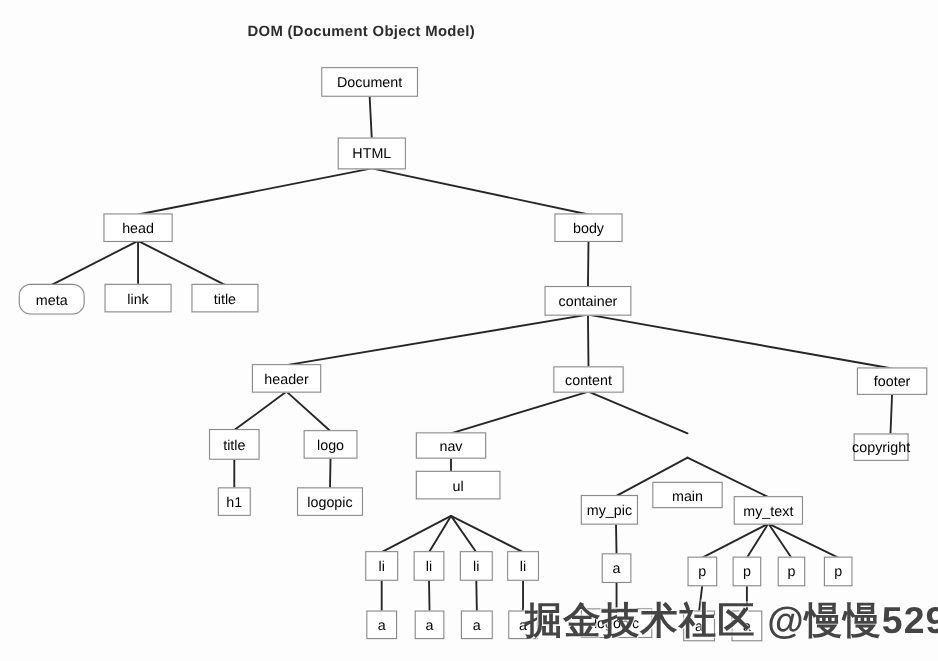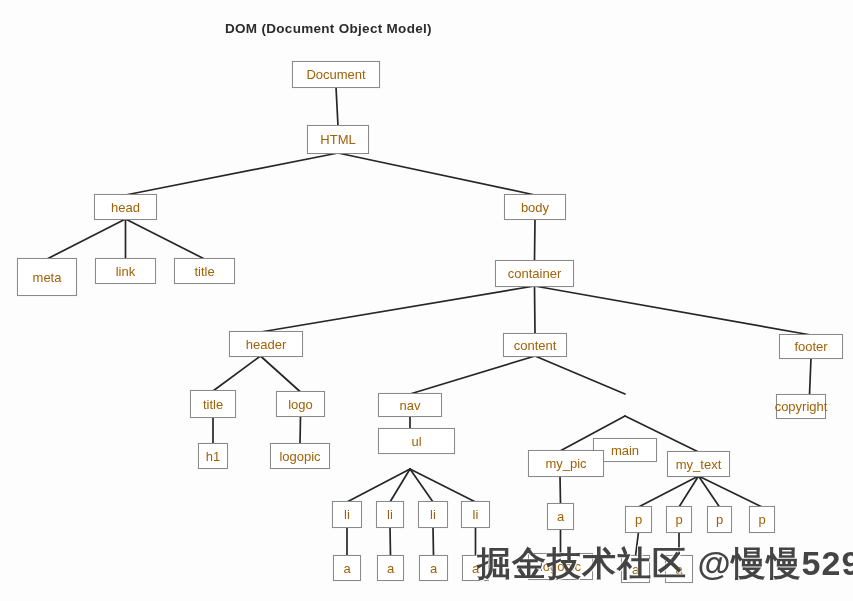--- a/index.html
+++ b/index.html
@@ -11,21 +11,21 @@
   .stage{position:relative;width:853px;height:601px;}
   .diagram-title{
     position:absolute;left:225px;top:21px;
     font-size:13.5px;font-weight:bold;letter-spacing:.3px;color:#2c2c2c;
   }
   #edges{position:absolute;left:0;top:0;width:853px;height:601px;}
   .node{
     position:absolute;box-sizing:border-box;
     border:1.3px solid #8a8a8a;background:#ffffff;
     display:flex;align-items:center;justify-content:center;
-    font-size:13px;color:#a16207;white-space:nowrap;
+    font-size:13px;color:#000000;white-space:nowrap;
     box-shadow:0 0 0 .5px rgba(0,0,0,0.04);
   }
   .wm-primary{
     position:absolute;left:477px;top:541px;z-index:5;
     font-size:34px;font-weight:bold;letter-spacing:1px;
     color:rgba(42,42,42,0.88);
     text-shadow:1px 1px 0 rgba(255,255,255,0.85), -1px -1px 0 rgba(255,255,255,0.55);
     white-space:nowrap;
   }
   .wm-secondary{
@@ -77,36 +77,36 @@
       <line x1="560.5" y1="529" x2="560.5" y2="554" stroke="#262626" stroke-width="1.7" stroke-linecap="round"></line>
       <line x1="638.5" y1="532" x2="635.5" y2="556" stroke="#262626" stroke-width="1.7" stroke-linecap="round"></line>
       <line x1="679" y1="532" x2="679" y2="556" stroke="#262626" stroke-width="1.7" stroke-linecap="round"></line>
     </svg>
 
   <div id="nodes">
       <div class="node" style="left: 292px; top: 61px; width: 88px; height: 27px;">Document</div>
       <div class="node" style="left: 307px; top: 125px; width: 62px; height: 29px;">HTML</div>
       <div class="node" style="left: 94px; top: 194px; width: 63px; height: 26px;">head</div>
       <div class="node" style="left: 504px; top: 194px; width: 62px; height: 26px;">body</div>
-      <div class="node" style="left: 17px; top: 258px; width: 60px; height: 38px;">meta</div>
+      <div class="node" style="left: 17px; top: 258px; width: 60px; height: 28px; border-radius: 11px;">meta</div>
       <div class="node" style="left: 95px; top: 258px; width: 61px; height: 26px;">link</div>
       <div class="node" style="left: 174px; top: 258px; width: 61px; height: 26px;">title</div>
       <div class="node" style="left: 495px; top: 260px; width: 79px; height: 27px;">container</div>
-      <div class="node" style="left: 229px; top: 331px; width: 74px; height: 26px;">header</div>
+      <div class="node" style="left: 229px; top: 331px; width: 63px; height: 26px;">header</div>
       <div class="node" style="left: 503px; top: 333px; width: 64px; height: 24px;">content</div>
       <div class="node" style="left: 779px; top: 334px; width: 64px; height: 25px;">footer</div>
       <div class="node" style="left: 190px; top: 390px; width: 46px; height: 28px;">title</div>
       <div class="node" style="left: 276px; top: 391px; width: 49px; height: 26px;">logo</div>
       <div class="node" style="left: 378px; top: 393px; width: 64px; height: 24px;">nav</div>
       <div class="node" style="left: 593px; top: 393px; width: 64px; height: 24px; margin-top: 45px;">main</div>
       <div class="node" style="left: 776px; top: 394px; width: 50px; height: 25px;">copyright</div>
       <div class="node" style="left: 198px; top: 443px; width: 30px; height: 26px;">h1</div>
       <div class="node" style="left: 270px; top: 443px; width: 60px; height: 26px;">logopic</div>
       <div class="node" style="left: 378px; top: 428px; width: 77px; height: 26px;">ul</div>
-      <div class="node" style="left: 528px; top: 450px; width: 76px; height: 27px;">my_pic</div>
+      <div class="node" style="left: 528px; top: 450px; width: 52px; height: 27px;">my_pic</div>
       <div class="node" style="left: 667px; top: 451px; width: 63px; height: 26px;">my_text</div>
       <div class="node" style="left: 332px; top: 501px; width: 30px; height: 27px;">li</div>
       <div class="node" style="left: 376px; top: 501px; width: 28px; height: 27px;">li</div>
       <div class="node" style="left: 418px; top: 501px; width: 30px; height: 27px;">li</div>
       <div class="node" style="left: 461px; top: 501px; width: 29px; height: 27px;">li</div>
       <div class="node" style="left: 547px; top: 503px; width: 27px; height: 27px;">a</div>
       <div class="node" style="left: 625px; top: 506px; width: 27px; height: 27px;">p</div>
       <div class="node" style="left: 666px; top: 506px; width: 26px; height: 27px;">p</div>
       <div class="node" style="left: 707px; top: 506px; width: 25px; height: 27px;">p</div>
       <div class="node" style="left: 749px; top: 506px; width: 26px; height: 27px;">p</div>

